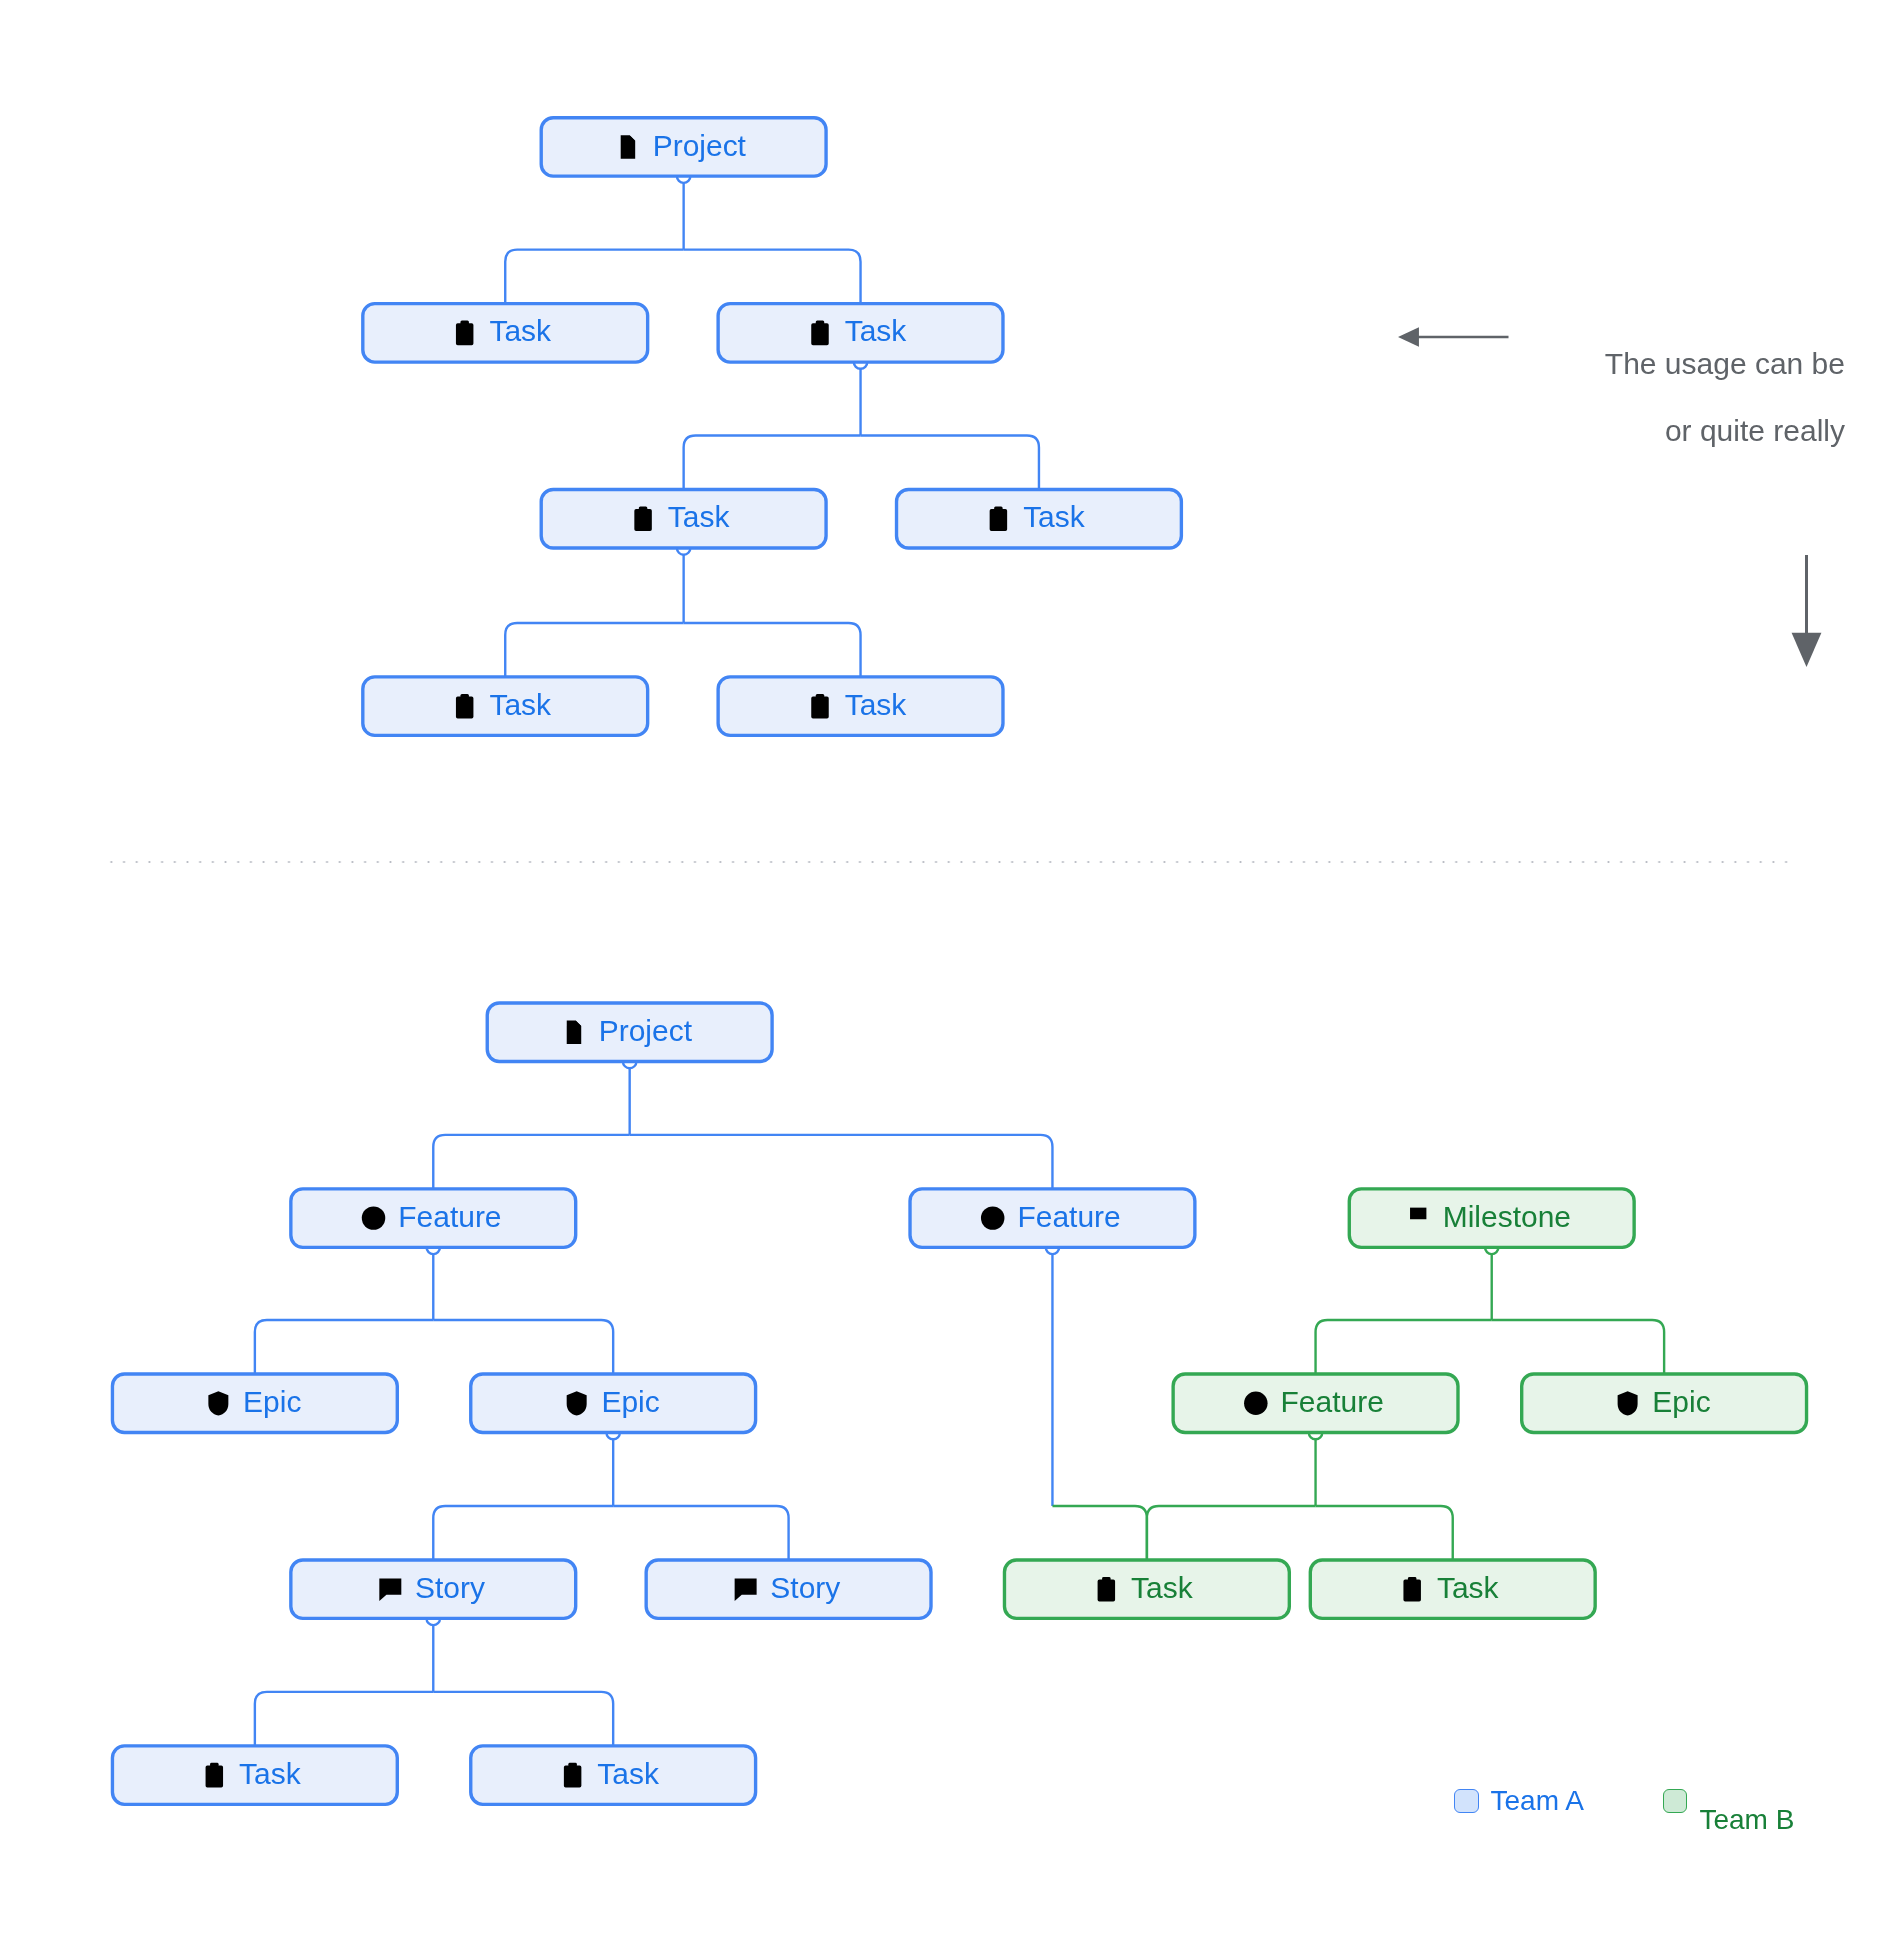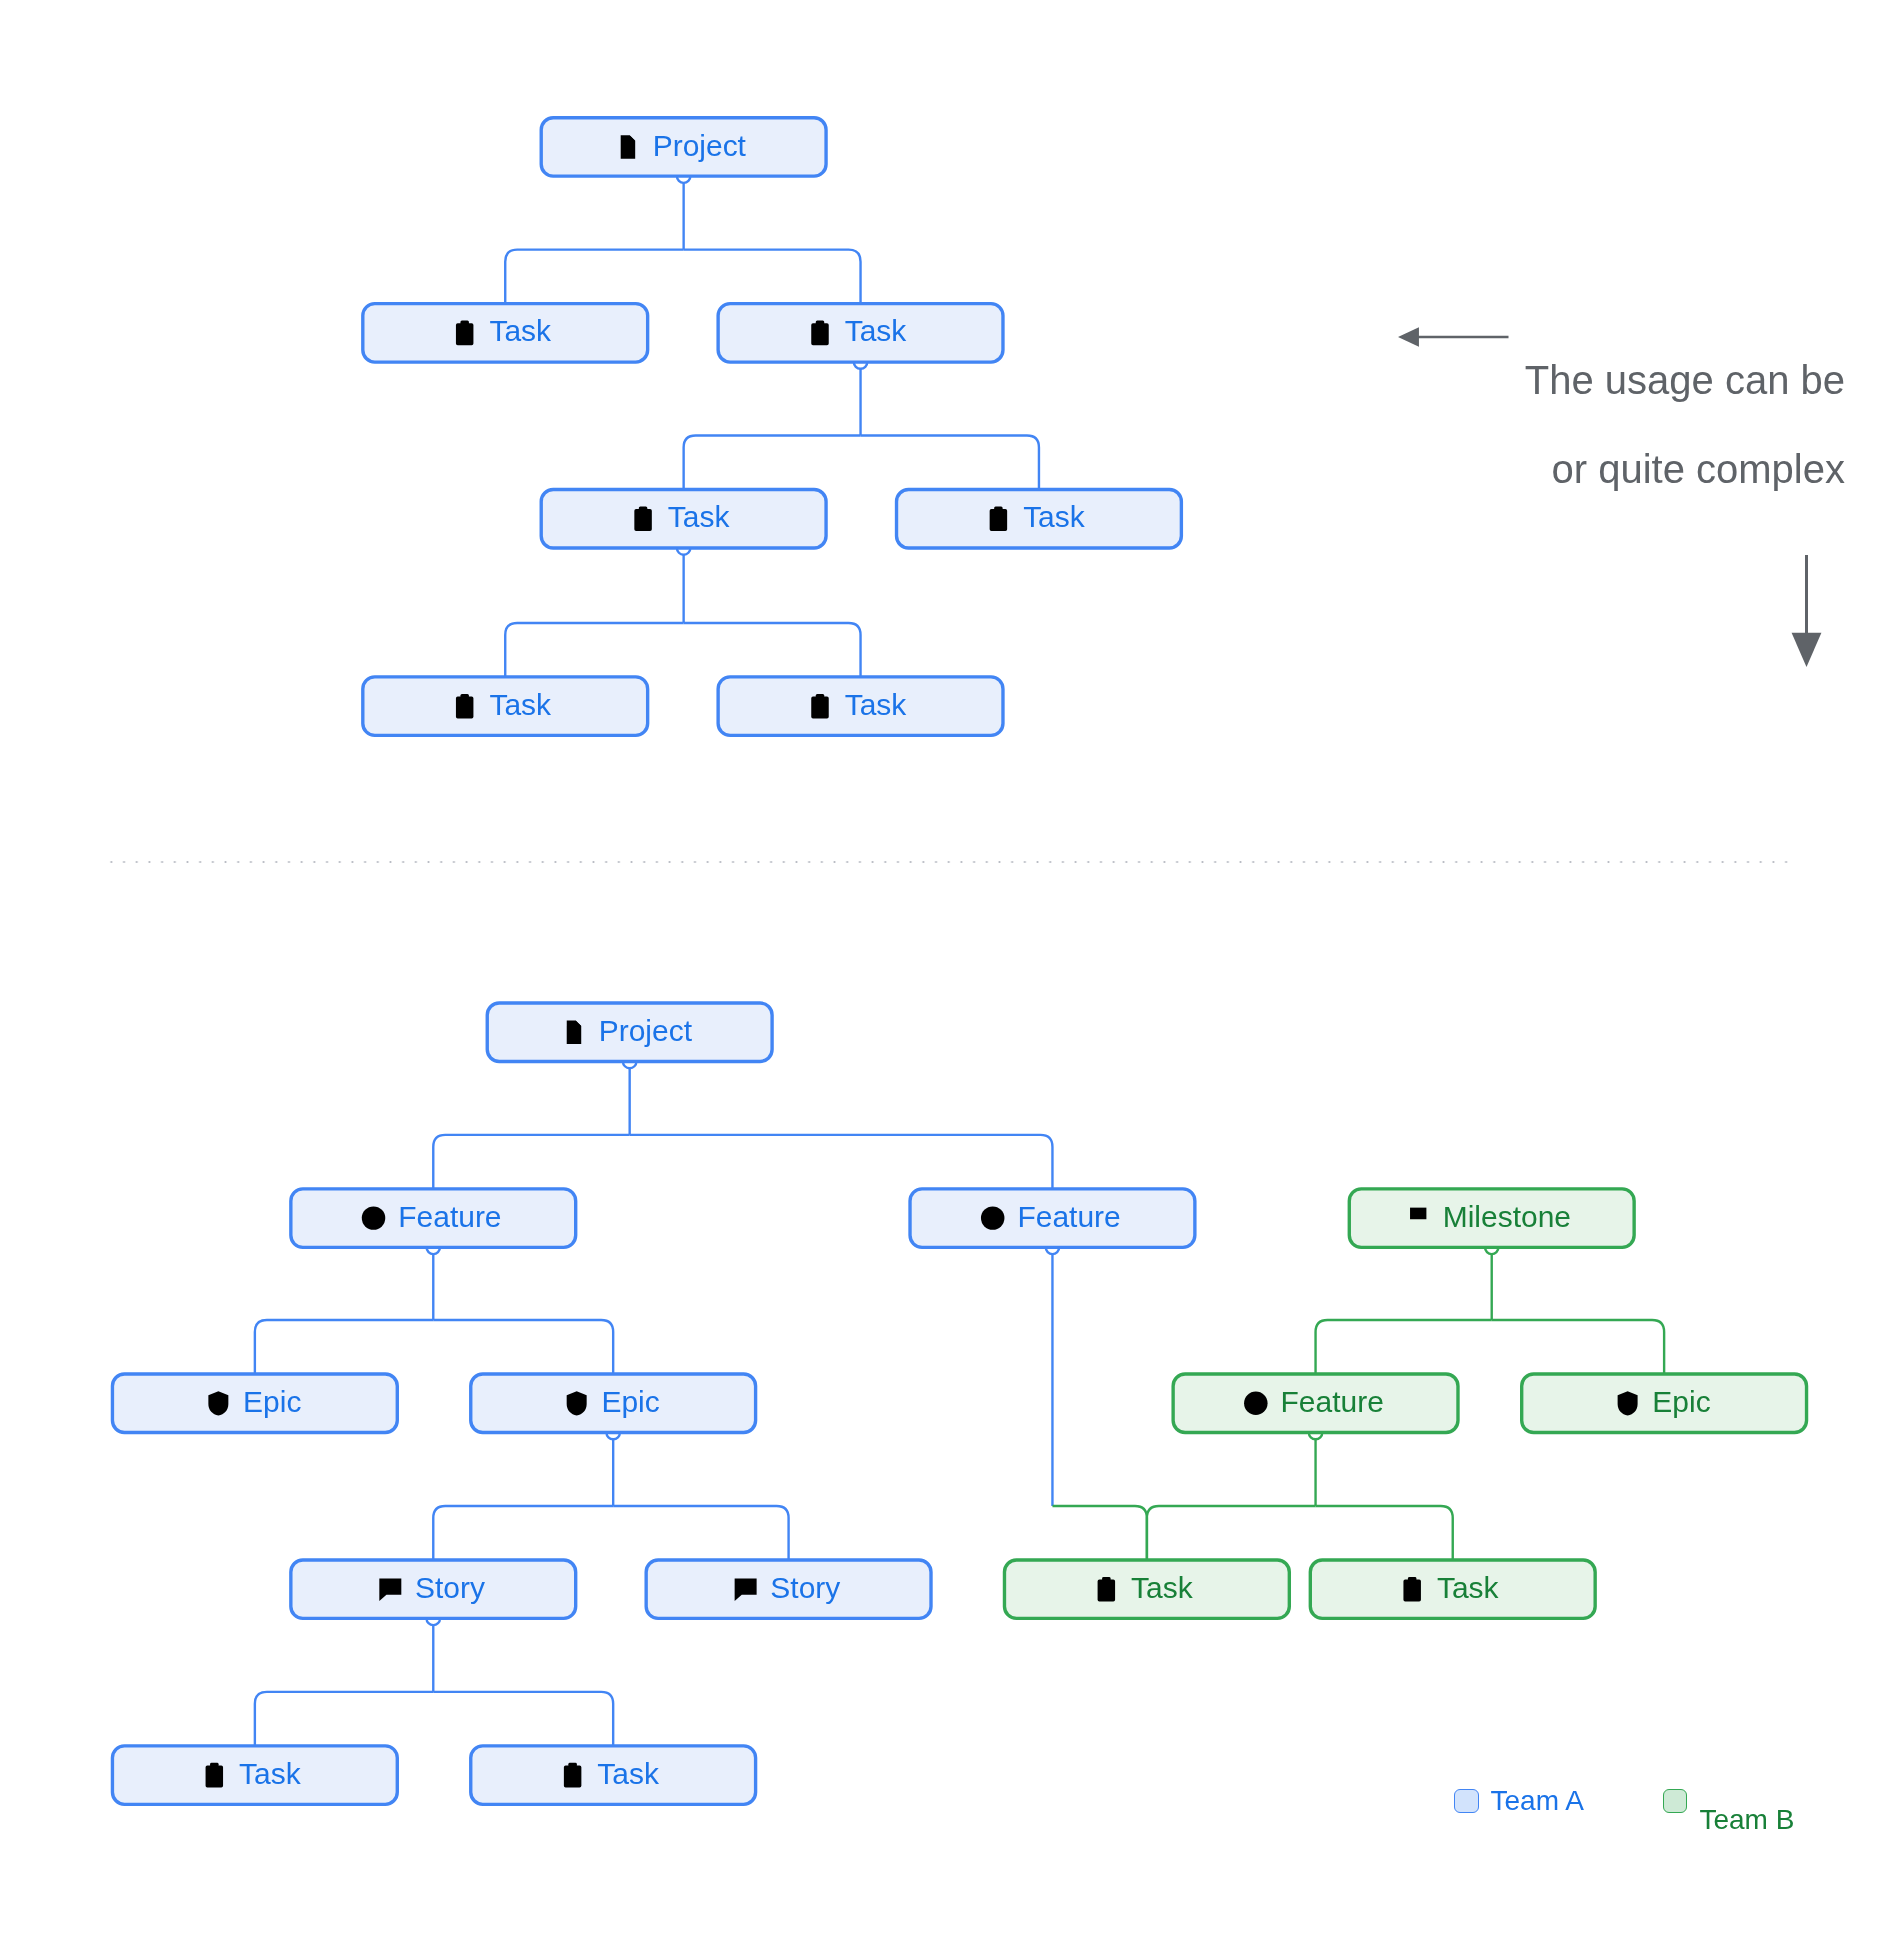--- a/index.html
+++ b/index.html
@@ -31,21 +31,21 @@
   .divider{
     position:absolute;left:105px;top:861px;width:1688px;height:2.2px;
     background-image:radial-gradient(circle, #b9bcc4 1px, rgba(0,0,0,0) 1.2px);
     background-size:12.7px 2.2px;background-repeat:repeat-x;
   }
 
   .annotation{
     position:absolute;left:1395px;top:313px;width:450px;
     text-align:right;
     color:#5f6368;
-    font-size:40px;line-height:1.12;font-weight:400;
+    font-size:30px;line-height:1.12;font-weight:400;
     font-family:"Liberation Sans","DejaVu Sans",sans-serif;
     white-space:pre-line;
   }
   .annot-line{display:block;}
   .annot-arrow-left{position:absolute;left:1398px;top:322px;width:112px;height:30px;}
   .annot-arrow-down{position:absolute;left:1784px;top:555px;width:45px;height:112px;}
 
   .legend{position:absolute;left:1454px;top:1766px;display:flex;gap:79px;}
   .legend-item{display:flex;align-items:center;gap:12px;}
   .legend-swatch{width:22.5px;height:22.5px;border-radius:6px;border-width:1.9px;border-style:solid;}
@@ -156,21 +156,21 @@
 
   <div class="divider"></div>
 
   <svg class="annot-arrow-left" viewBox="0 0 150 40" xmlns="http://www.w3.org/2000/svg">
     <line x1="20" y1="20" x2="148" y2="20" stroke="#5f6368" stroke-width="3.5"></line>
     <polygon points="0,20 28,7 28,33" fill="#5f6368"></polygon>
   </svg>
 
   <div class="annotation">
     <span class="annot-line">The usage can be</span>
-    <span class="annot-line">or quite complex</span>
+    <span class="annot-line">or quite really</span>
   </div>
 
   <svg class="annot-arrow-down" viewBox="0 0 60 150" xmlns="http://www.w3.org/2000/svg">
     <line x1="30" y1="0" x2="30" y2="112" stroke="#5f6368" stroke-width="4"></line>
     <polygon points="30,150 10,104 50,104" fill="#5f6368"></polygon>
   </svg>
 
   <svg class="diagram" id="svg-agile" viewBox="0 0 2532 2608" xmlns="http://www.w3.org/2000/svg">
     <g id="agile-links">
         <path class="link-blue" d="M 840 1416 L 840 1514"></path>

